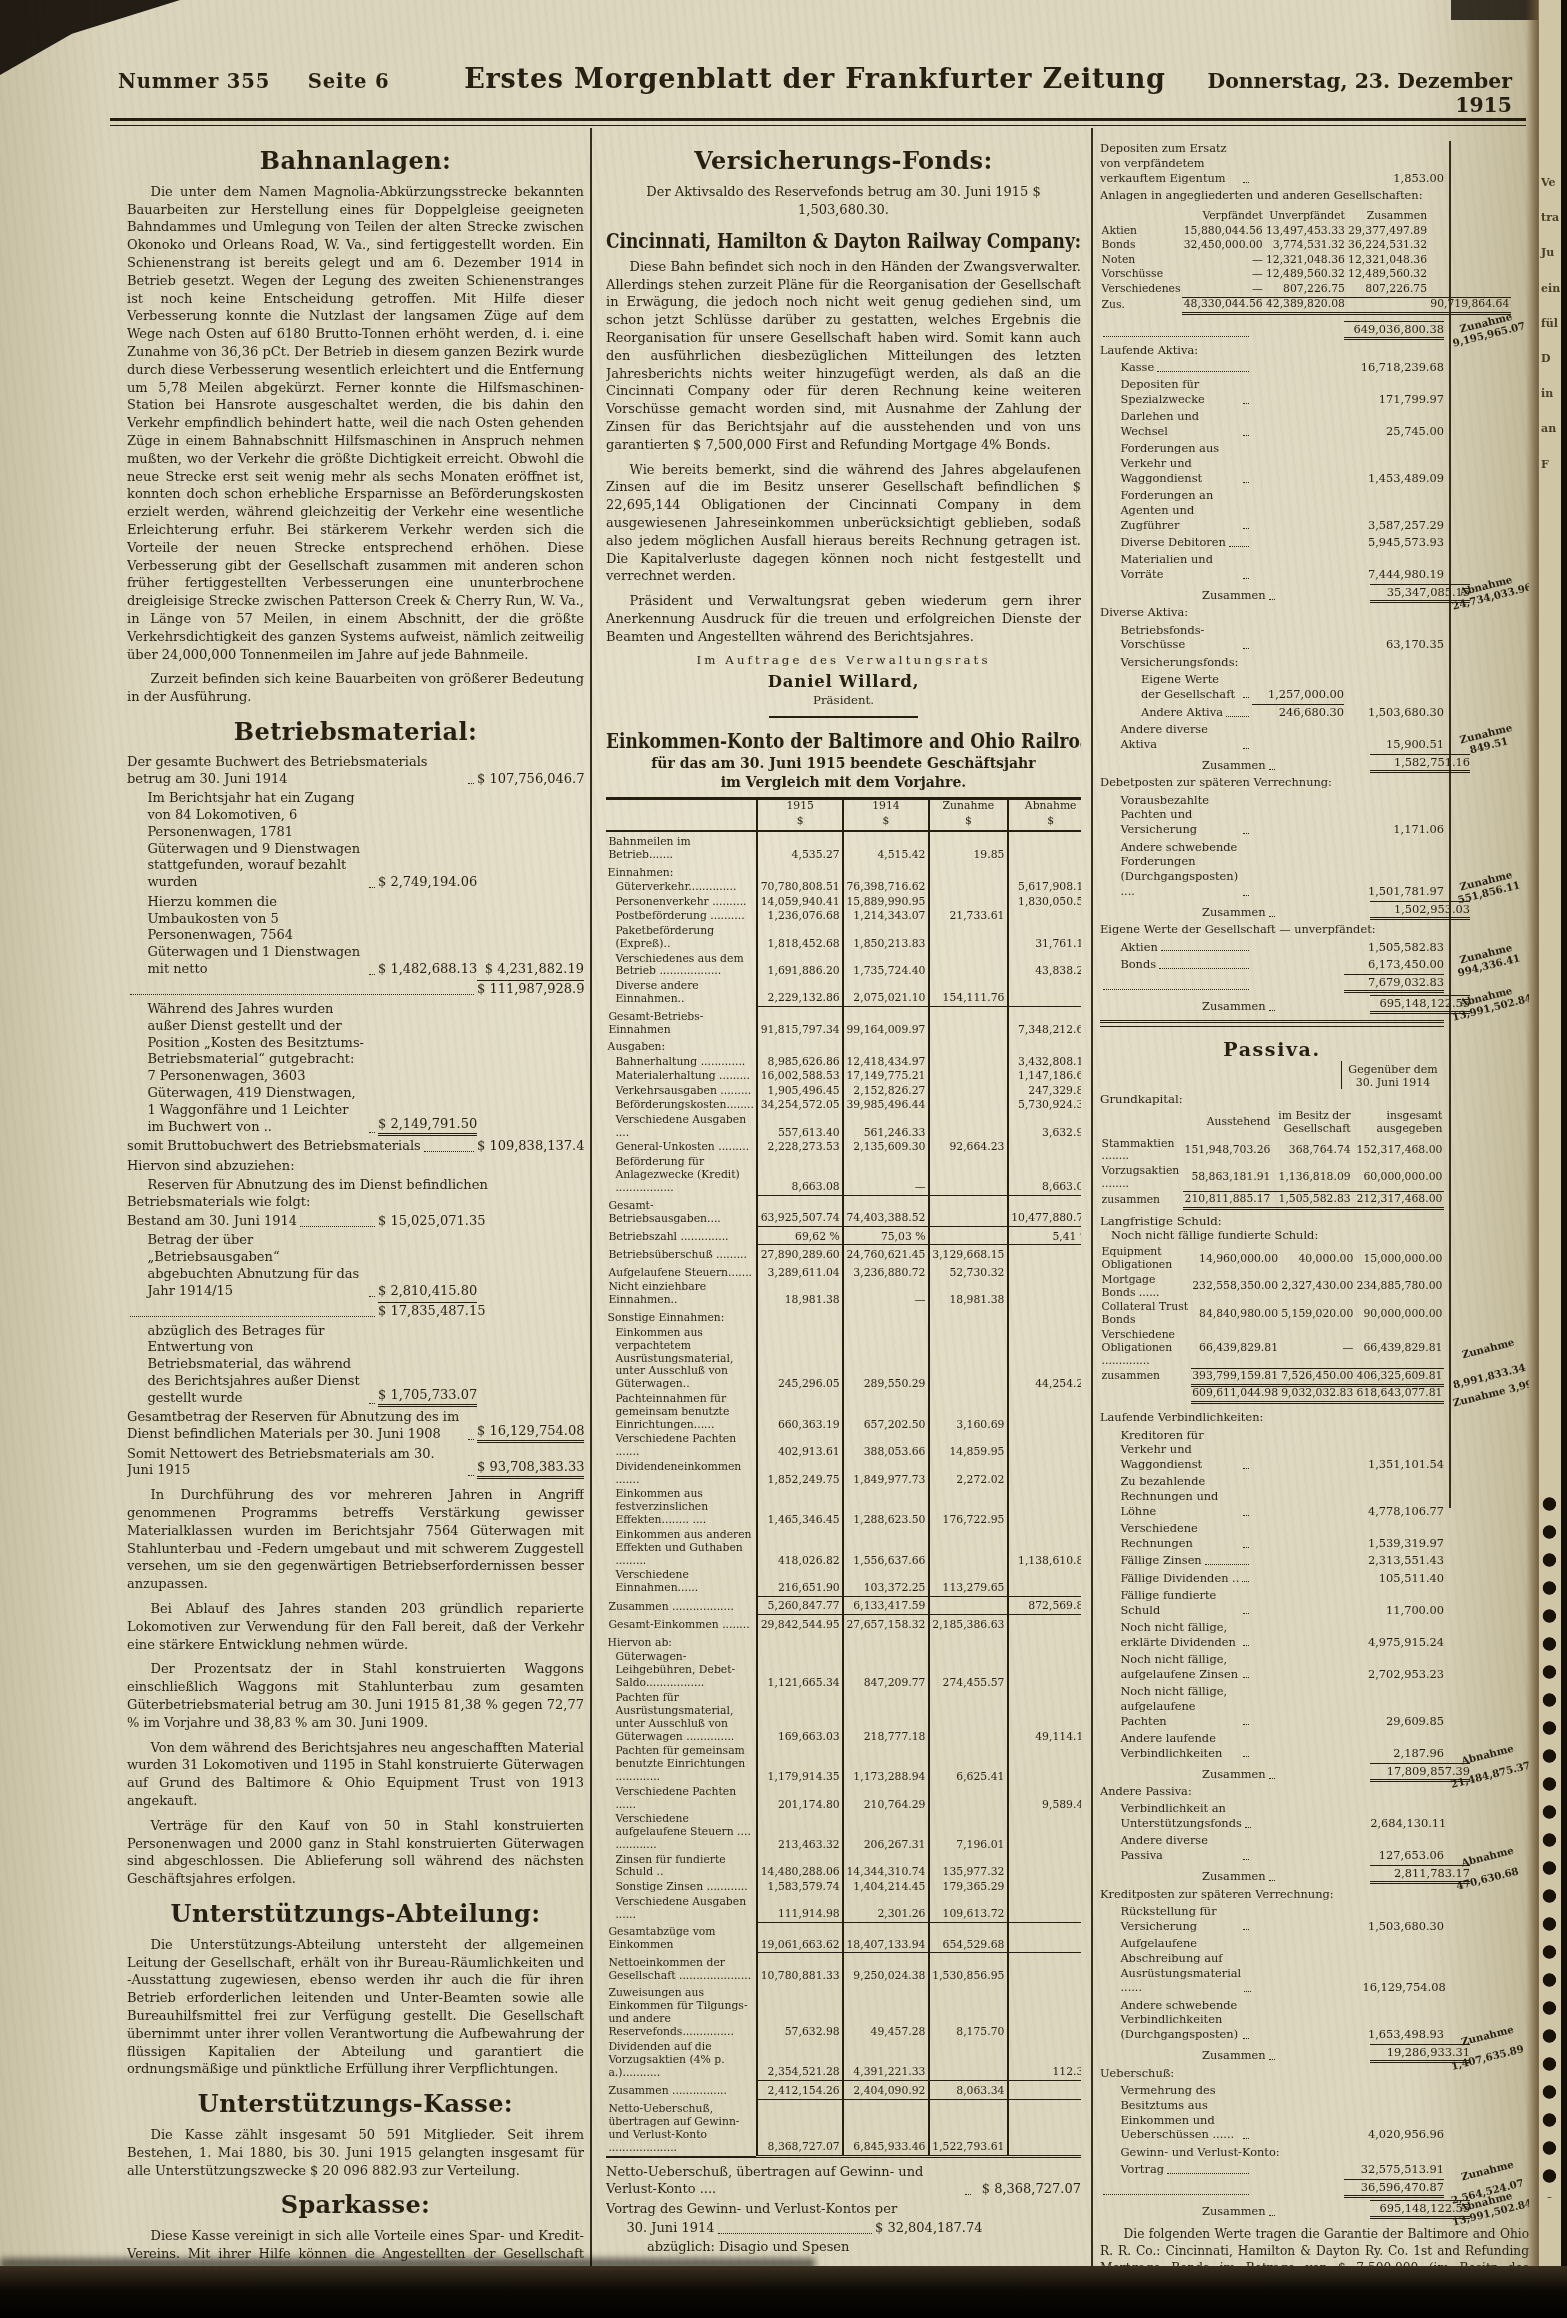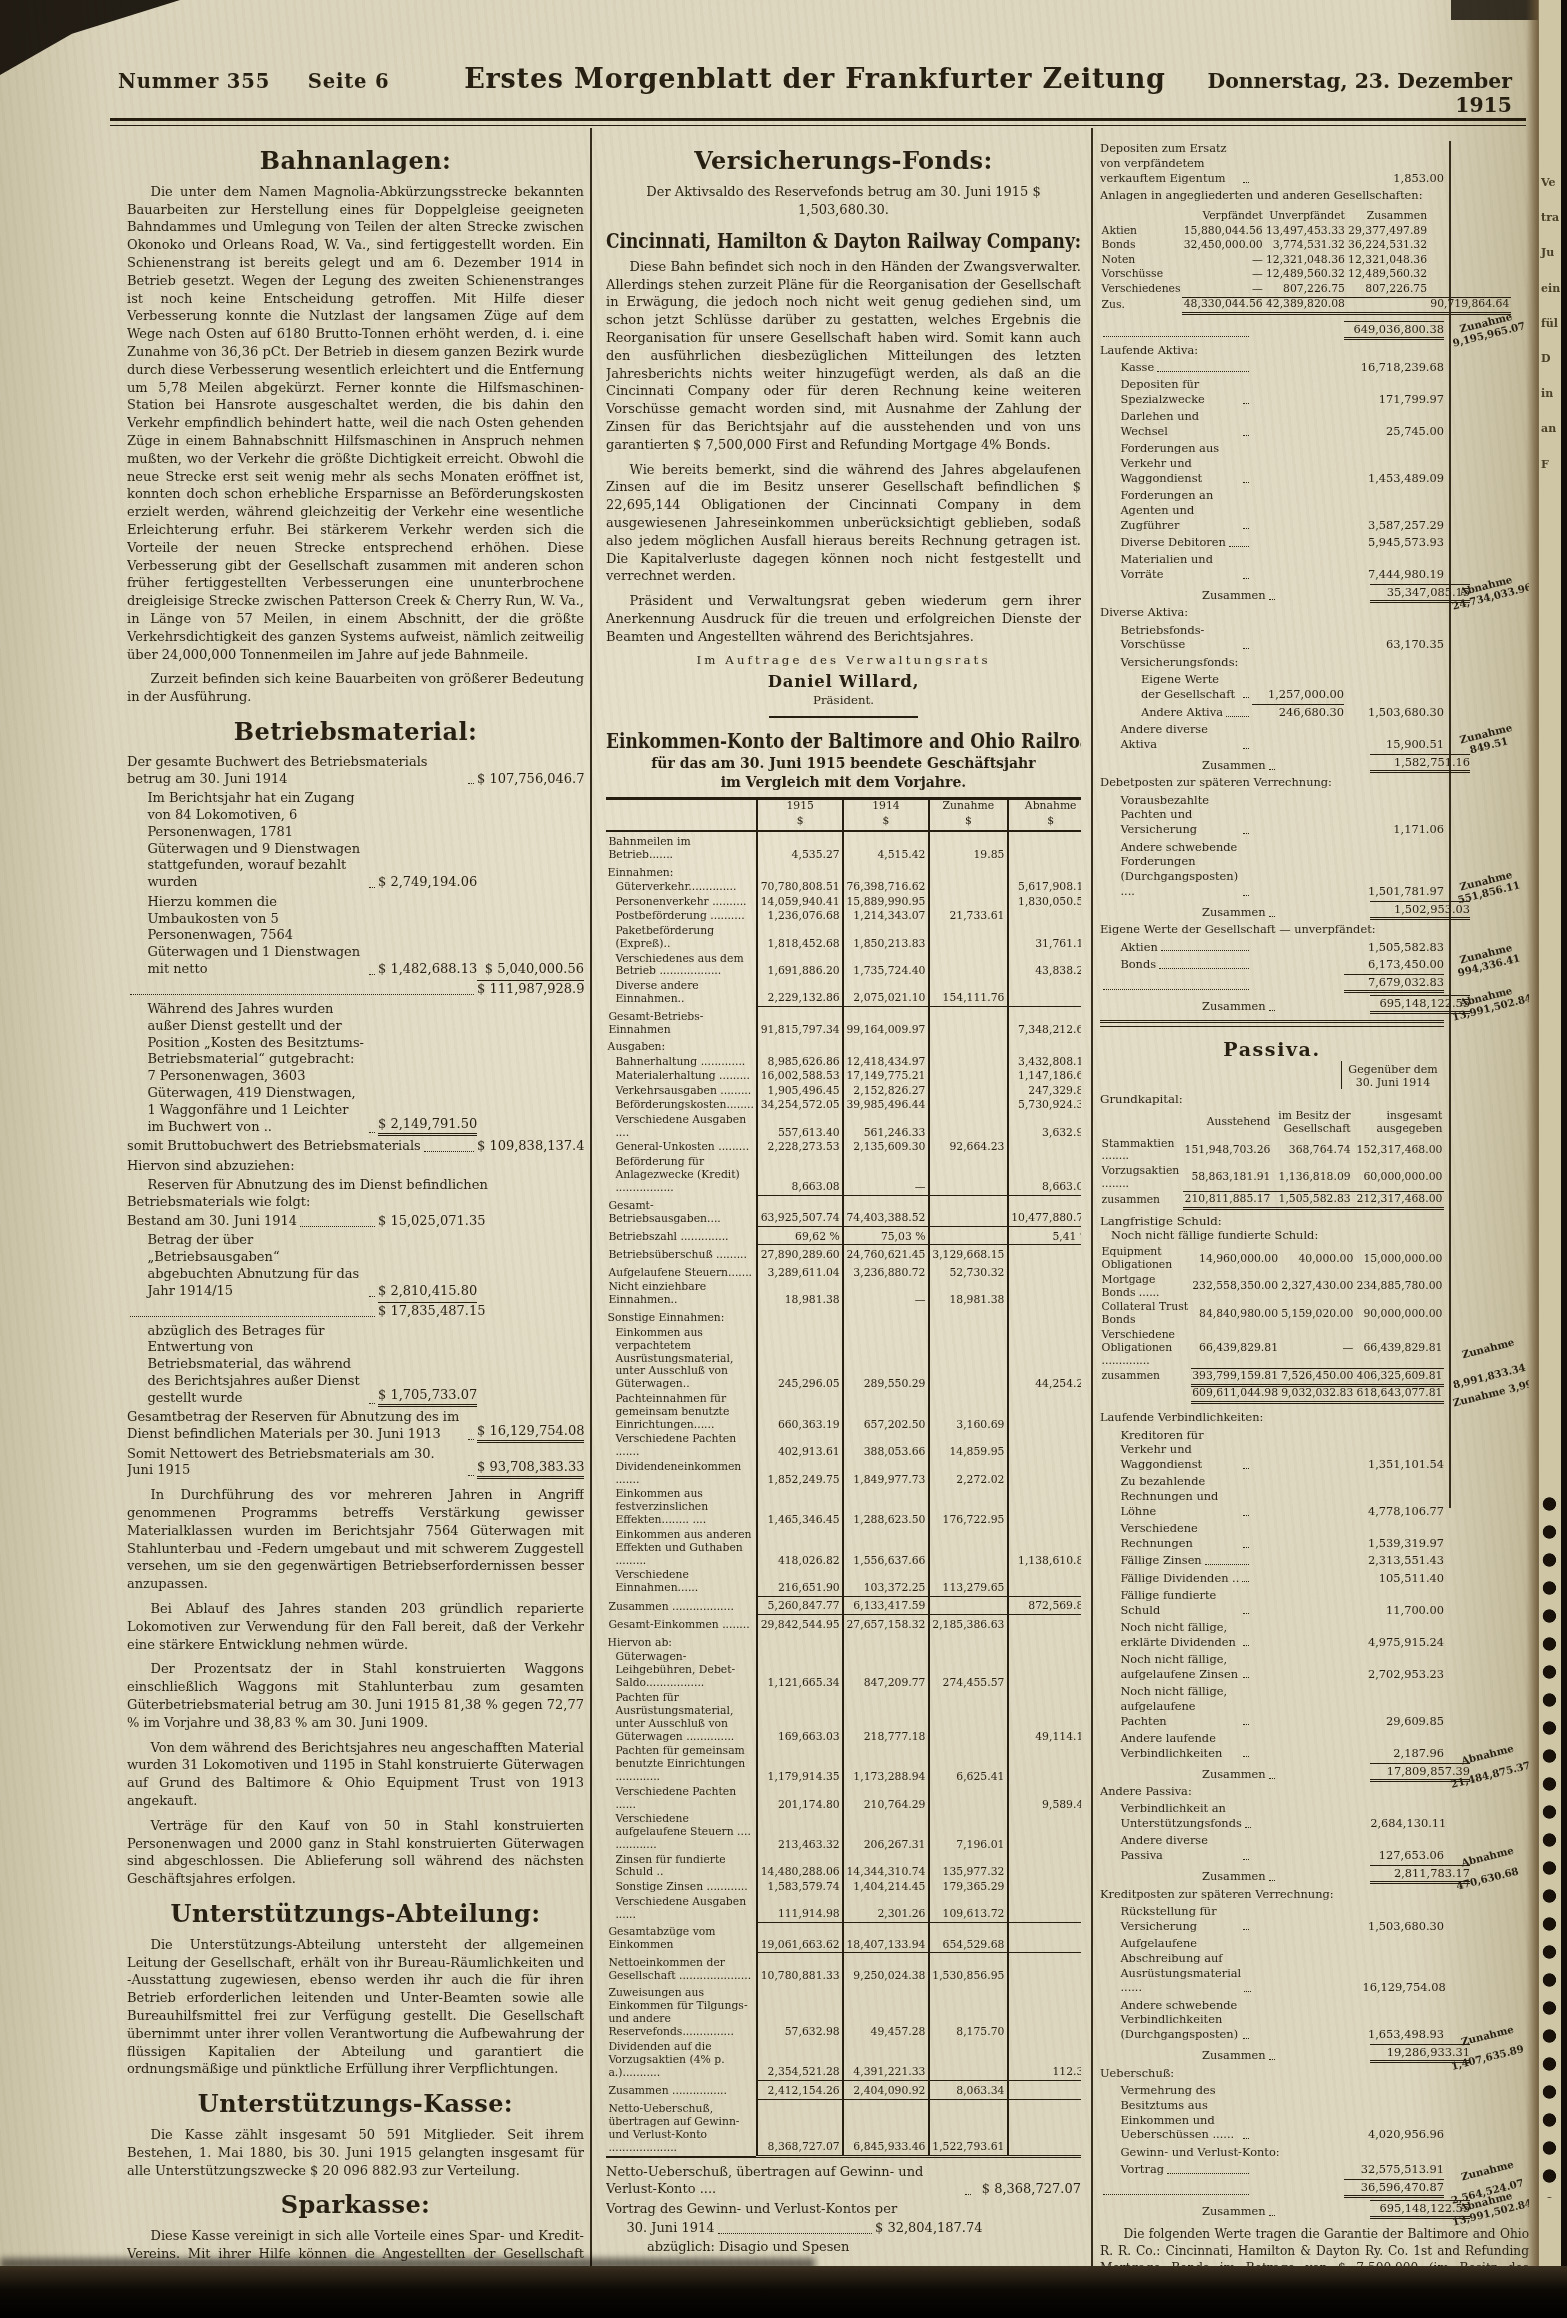--- a/index.html
+++ b/index.html
@@ -145,21 +145,21 @@
         <div class="lrow ind1">
           <span class="lt">Im Berichtsjahr hat ein Zugang von 84 Lokomotiven, 6 Personenwagen, 1781 Güterwagen und 9 Dienstwagen stattgefunden, worauf bezahlt wurden</span>
           <span class="lead"></span>
           <span class="la">$ 2,749,194.06</span>
           <span class="lb"></span>
         </div>
         <div class="lrow ind1">
           <span class="lt">Hierzu kommen die Umbaukosten von 5 Personenwagen, 7564 Güterwagen und 1 Dienstwagen mit netto</span>
           <span class="lead"></span>
           <span class="la">$ 1,482,688.13</span>
-          <span class="lb">$ 5,040,000.56</span>
+          <span class="lb">$ 4,231,882.19</span>
         </div>
         <div class="lrow sumb noa">
           <span class="lt"></span>
           <span class="lead"></span>
           <span class="la"></span>
           <span class="lb">$ 111,987,928.91</span>
         </div>
         <div class="lrow ind1 da">
           <span class="lt">Während des Jahres wurden außer Dienst gestellt und der Position „Kosten des Besitztums-Betriebsmaterial“ gutgebracht: 7 Personenwagen, 3603 Güterwagen, 419 Dienstwagen, 1 Waggonfähre und 1 Leichter im Buchwert von ..</span>
           <span class="lead"></span>
@@ -192,21 +192,21 @@
           <span class="la">$ 17,835,487.15</span>
           <span class="lb"></span>
         </div>
         <div class="lrow ind1 da">
           <span class="lt">abzüglich des Betrages für Entwertung von Betriebsmaterial, das während des Berichtsjahres außer Dienst gestellt wurde</span>
           <span class="lead"></span>
           <span class="la">$ 1,705,733.07</span>
           <span class="lb"></span>
         </div>
         <div class="lrow db noa">
-          <span class="lt">Gesamtbetrag der Reserven für Abnutzung des im Dienst befindlichen Materials per 30. Juni 1913</span>
+          <span class="lt">Gesamtbetrag der Reserven für Abnutzung des im Dienst befindlichen Materials per 30. Juni 1908</span>
           <span class="lead"></span>
           <span class="la"></span>
           <span class="lb">$ 16,129,754.08</span>
         </div>
         <div class="lrow db noa">
           <span class="lt">Somit Nettowert des Betriebsmaterials am 30. Juni 1915</span>
           <span class="lead"></span>
           <span class="la"></span>
           <span class="lb">$ 93,708,383.33</span>
         </div>

